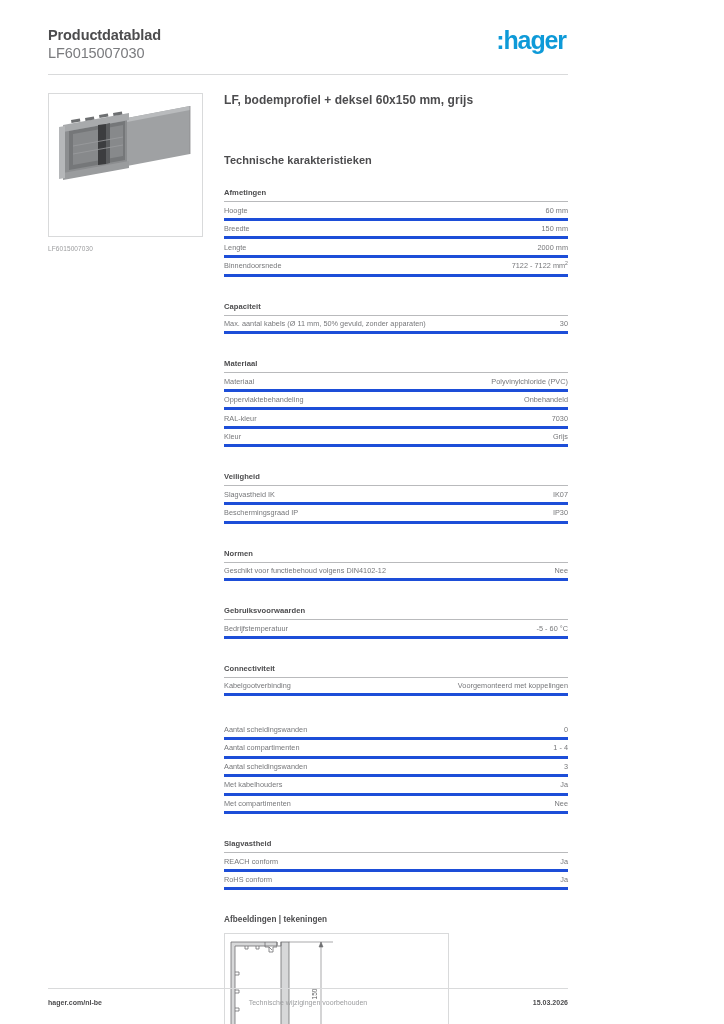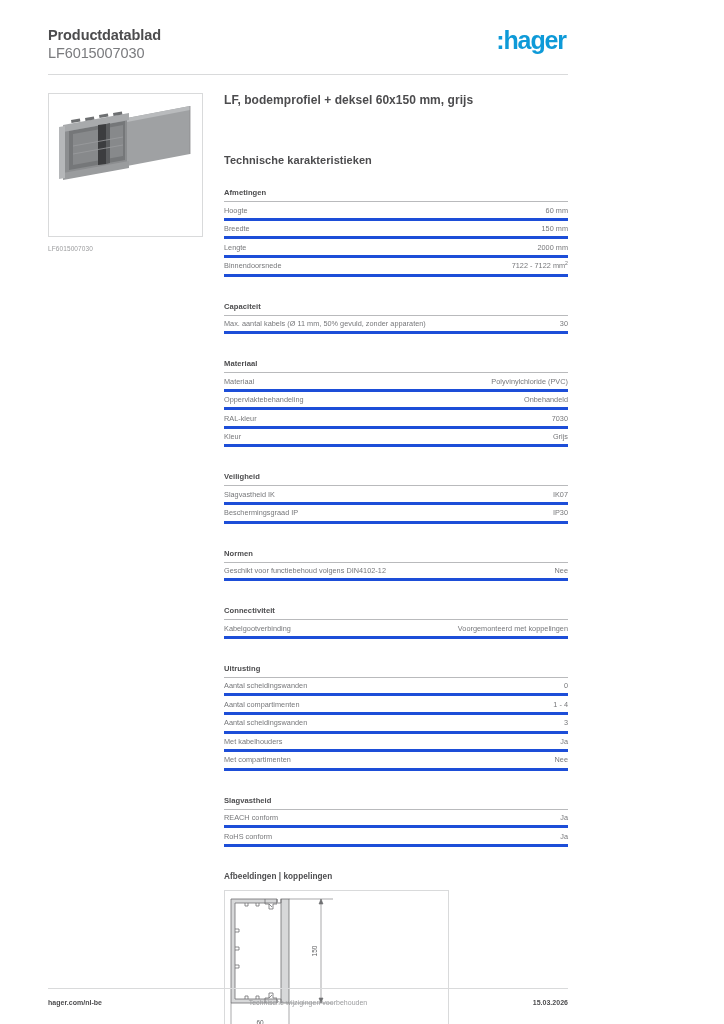--- a/index.html
+++ b/index.html
@@ -333,28 +333,34 @@
             </div>
           </div>
           <div class="spec-group">
             <div class="group-title">Normen</div>
             <div class="spec-row">
               <span class="spec-label">Geschikt voor functiebehoud volgens DIN4102-12</span>
               <span class="spec-value">Nee</span>
             </div>
           </div>
           <div class="spec-group">
+            <div class="group-title">Gebruiksvoorwaarden</div>
+            <div class="spec-row">
+              <span class="spec-label">Bedrijfstemperatuur</span>
+              <span class="spec-value">-5 - 60 °C</span>
+            </div>
+          </div>
+          <div class="spec-group">
             <div class="group-title">Connectiviteit</div>
             <div class="spec-row">
               <span class="spec-label">Kabelgootverbinding</span>
               <span class="spec-value">Voorgemonteerd met koppelingen</span>
             </div>
           </div>
           <div class="spec-group">
-            <div class="group-title">Uitrusting</div>
             <div class="spec-row">
               <span class="spec-label">Aantal scheidingswanden</span>
               <span class="spec-value">0</span>
             </div>
             <div class="spec-row">
               <span class="spec-label">Aantal compartimenten</span>
               <span class="spec-value">1 - 4</span>
             </div>
             <div class="spec-row">
               <span class="spec-label">Aantal scheidingswanden</span>
@@ -375,21 +381,21 @@
               <span class="spec-label">REACH conform</span>
               <span class="spec-value">Ja</span>
             </div>
             <div class="spec-row">
               <span class="spec-label">RoHS conform</span>
               <span class="spec-value">Ja</span>
             </div>
           </div>
         </div>
 
-      <div class="drawings-heading">Afbeeldingen | koppelingen</div>
+      <div class="drawings-heading">Afbeeldingen | tekeningen</div>
 
       <div class="drawing-frame">
         <svg width="223" height="223" viewBox="0 0 223 223">
           <rect x="0" y="0" width="223" height="223" fill="#ffffff"></rect>
           <g stroke="#6f7072" stroke-width="0.8" fill="none" stroke-linejoin="miter">
 
             <path d="M6,8 L6,112 L52,112 L52,108 L10,108 L10,12 L52,12 L52,8 Z" fill="#d7d8d9"></path>
 
             <path d="M40,8 L40,13 L44,13 L44,18 L48,18 L48,13 L52,13 L52,8"></path>
             <path d="M44,13 L47,16"></path>

